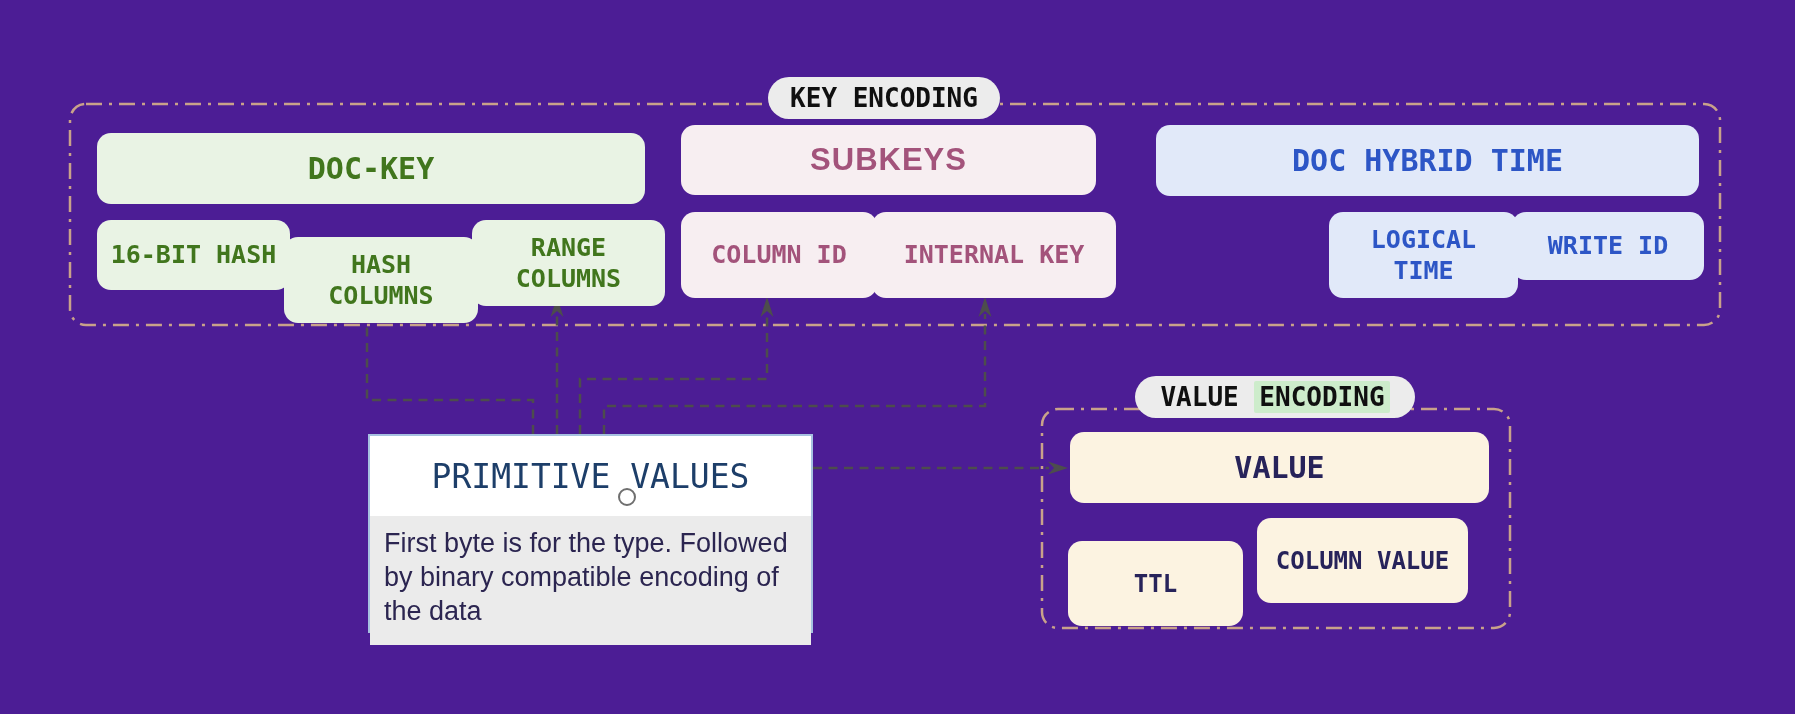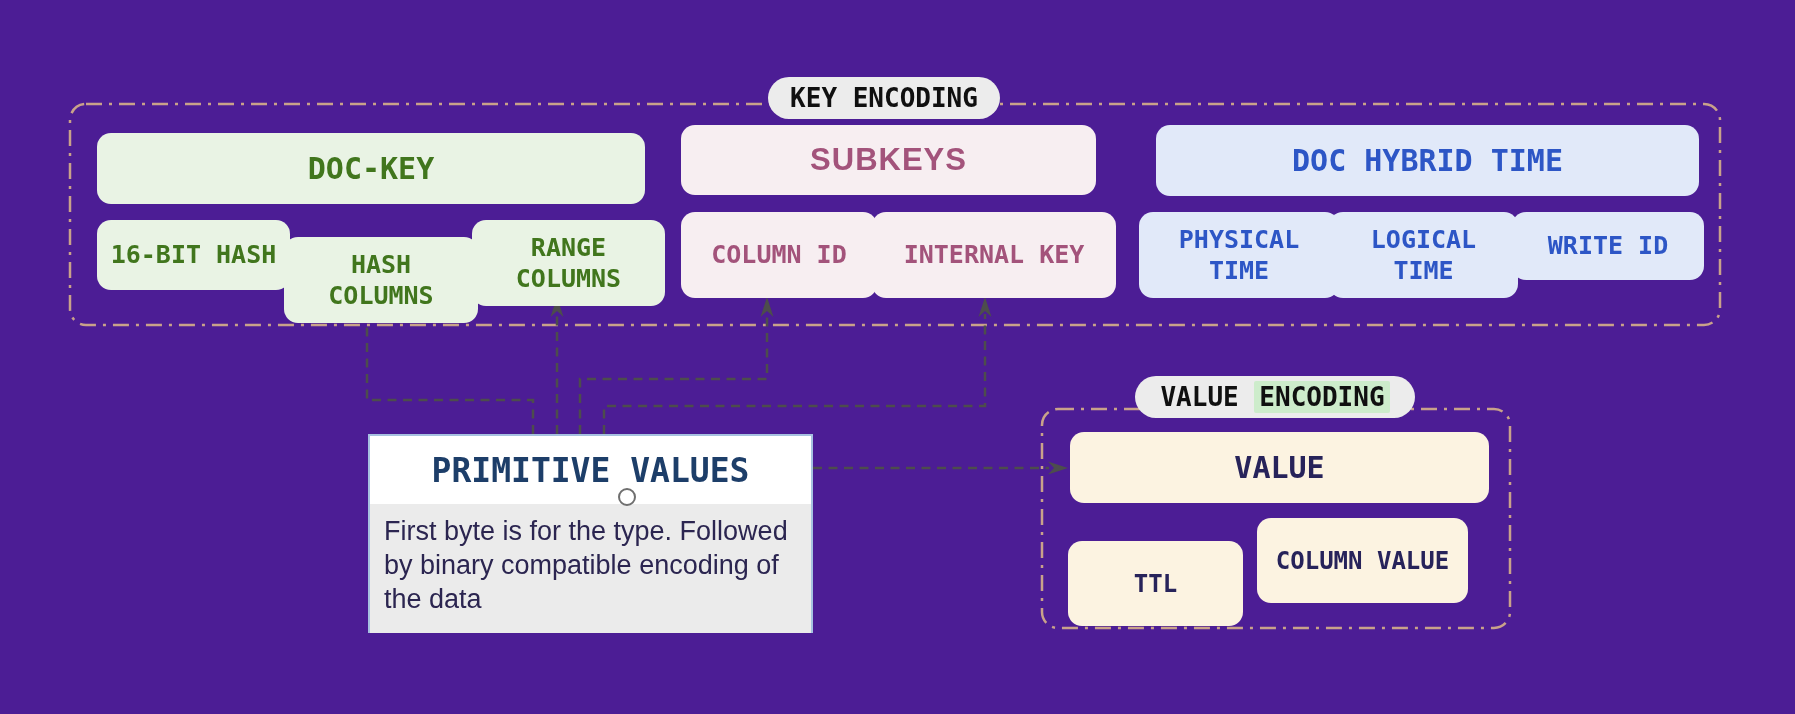--- a/index.html
+++ b/index.html
@@ -30,22 +30,22 @@
     background:#ececec;border-radius:21px;z-index:3;
     font-size:26px;font-weight:bold;color:#101010;white-space:pre;
   }
   .hl{background:#cdeccb;padding:1px 5px;border-radius:2px;}
   
   .pv{
     position:absolute;left:368px;top:434px;width:445px;height:199px;
     border:2px solid #a6c1e0;box-sizing:border-box;background:#ffffff;z-index:2;
   }
   .pv-header{
-    height:68px;display:flex;align-items:center;justify-content:center;
-    font-size:33px;font-weight:bold;color:#1d3e69;background:#ffffff;
+    height:80px;display:flex;align-items:center;justify-content:center;
+    font-size:33px;font-weight:normal;color:#1d3e69;background:#ffffff;
   }
   .pv-desc{
     background:#ebebeb;height:129px;box-sizing:border-box;
     padding:10px 14px 0 14px;
     font-family:"Liberation Sans", sans-serif;
     font-size:27px;line-height:34px;color:#2b2550;text-align:left;
   }
   .pv-handle{
     position:absolute;left:618px;top:488px;width:18px;height:18px;
     border:2.5px solid #6f6f6f;border-radius:50%;background:#ffffff;
@@ -85,21 +85,20 @@
   <div class="box green-box hdr" style="left:97px;top:125px;width:548px;height:71px;">DOC-KEY</div>
   <div class="box green-box sub" style="left:97px;top:212px;width:173px;height:70px;">16-BIT HASH</div>
   <div class="box green-box sub" style="left:284px;top:229px;width:174px;height:86px;">HASH COLUMNS</div>
   <div class="box pink-box sans-hdr" style="left:681px;top:125px;width:415px;height:70px;">SUBKEYS</div>
 
   <div class="box green-box sub" style="left:472px;top:212px;width:173px;height:86px;">RANGE COLUMNS</div>
   <div class="box pink-box sub" style="left:681px;top:212px;width:176px;height:86px;">COLUMN ID</div>
   <div class="box pink-box sub" style="left:872px;top:212px;width:224px;height:86px;">INTERNAL KEY</div>
 
   <div class="box blue-box hdr" style="left:1140px;top:125px;width:543px;height:71px;margin-left:16px;">DOC HYBRID TIME</div>
-  <div class="box blue-box sub" style="left:1139px;top:212px;width:180px;height:86px;">PHYSICAL TIME</div>
   <div class="box blue-box sub" style="left:1329px;top:212px;width:169px;height:86px;">LOGICAL TIME</div>
   <div class="box blue-box sub" style="left:1512px;top:212px;width:172px;height:68px;">WRITE ID</div>
 
   <div class="pv">
     <div class="pv-header">PRIMITIVE VALUES</div>
     <div class="pv-desc">First byte is for the type. Followed by binary compatible encoding of the data</div>
   </div>
   <div class="pv-handle"></div>
 
   <div class="pill" style="left:1135px;top:376px;width:280px;height:42px;">

